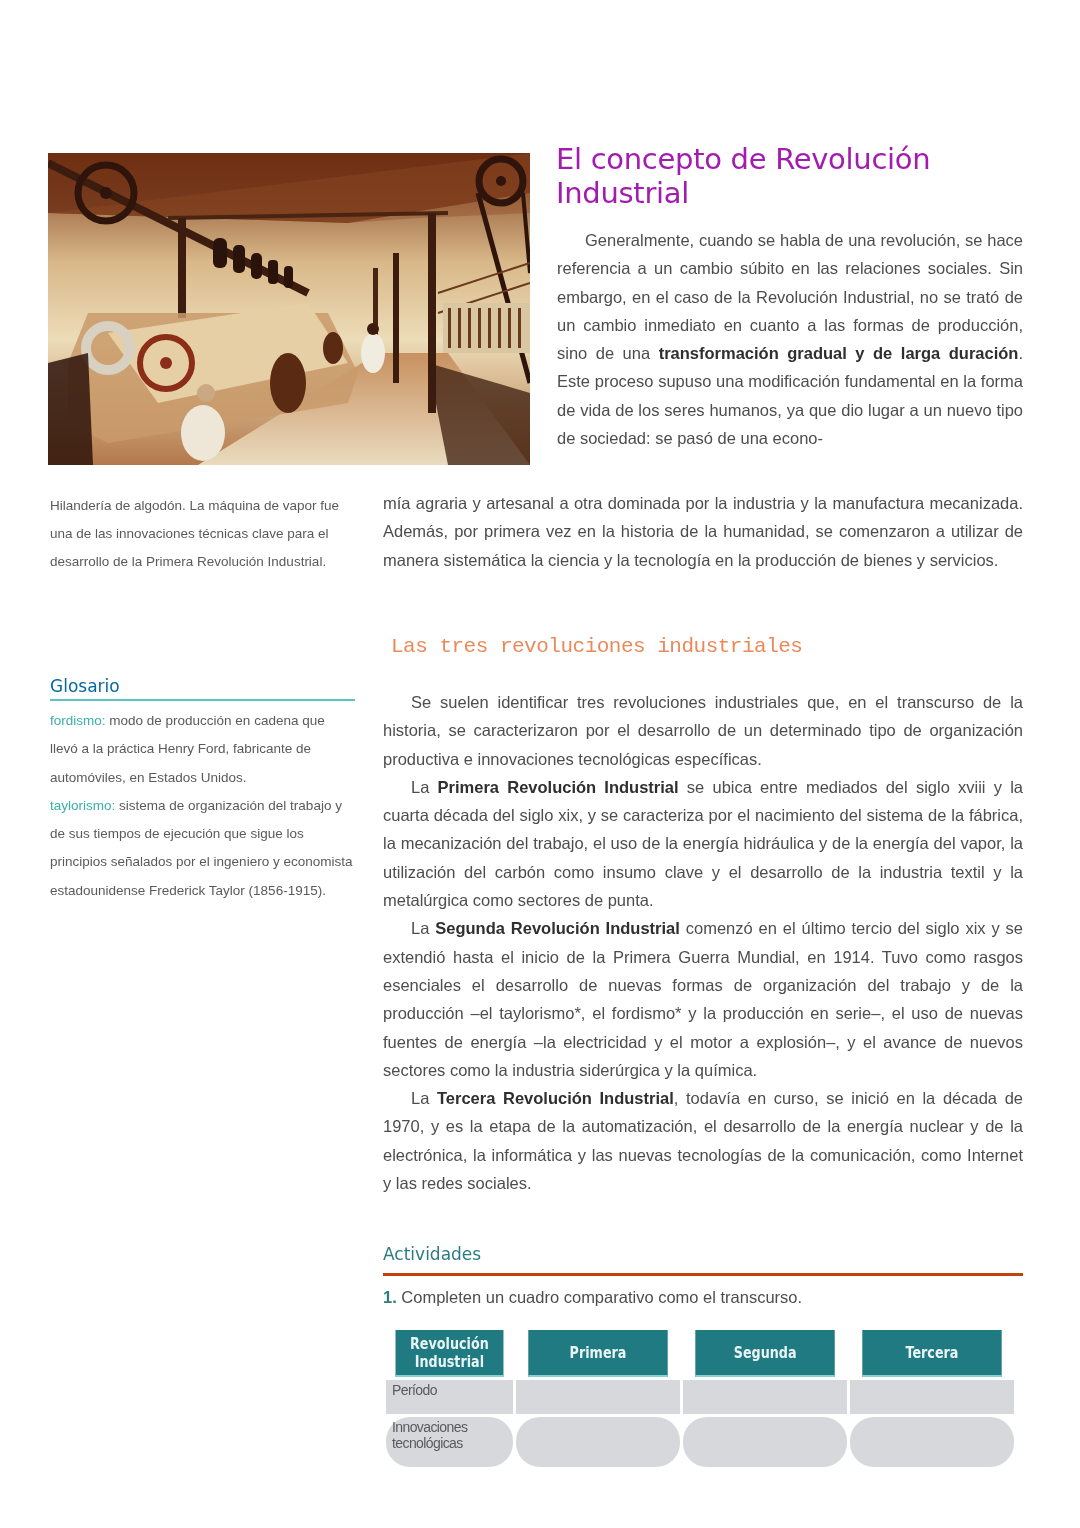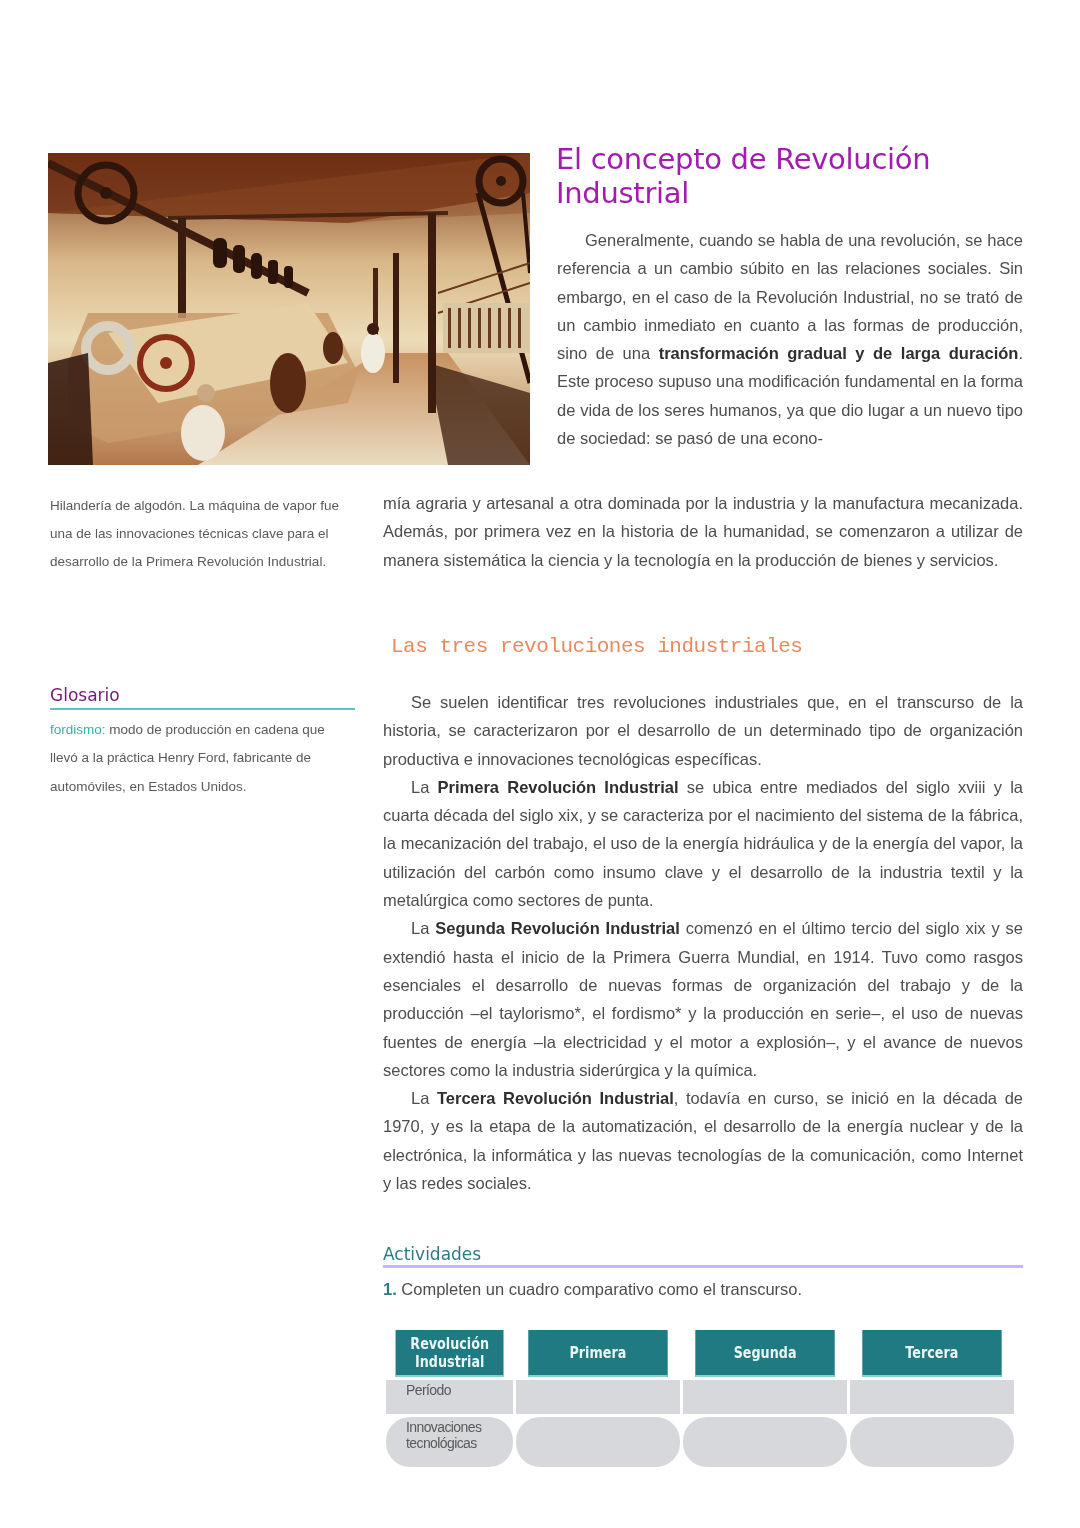--- a/index.html
+++ b/index.html
@@ -22,38 +22,38 @@
   b { color: #2f2f2f; }
 
   .subhead { position: absolute; left: 383px; top: 627px; font-family: Liberation Mono, monospace; font-size: 21px;
              color: #ea8a5a; margin: 8px; font-weight: normal; letter-spacing: -0.5px; }
 
   .body-text { position: absolute; left: 383px; top: 688px; width: 640px; font-size: 16.5px; line-height: 28.3px;
                text-align: justify; color: #4d4d4d; }
   .body-text p { margin: 0; text-indent: 28px; }
 
   .glossary { position: absolute; left: 50px; top: 676px; width: 305px; }
-  .glossary-title { font-family: "DejaVu Sans", sans-serif; font-size: 17px; color: #701a75; margin: 9px 0 6px 0;
+  .glossary-title { font-family: "DejaVu Sans", sans-serif; font-size: 17px; color: #0369a1; margin: 0 0 6px 0;
                     padding-bottom: 3px; border-bottom: 2px solid #5cc4c0; font-weight: normal; }
   .glossary-entry { font-size: 13.5px; line-height: 28.3px; color: #5a5a5a; margin: 0; }
   .term { color: #37b0ab; font-weight: normal; }
 
   .activities { position: absolute; left: 383px; top: 1244px; width: 640px; }
-  .act-title { font-family: "DejaVu Sans", sans-serif; font-size: 17px; color: #2c7c83; margin: 0; padding-bottom: 1px;
-               border-bottom: 3px solid #c4b5fd; font-weight: normal; }
+  .act-title { font-family: "DejaVu Sans", sans-serif; font-size: 17px; color: #2c7c83; margin: 0; padding-bottom: 9px;
+               border-bottom: 3px solid #c2410c; font-weight: normal; }
   .act-item { margin: 12px 0 0 0; font-size: 16.5px; color: #4d4d4d; }
   .act-num { color: #2c7c83; font-weight: bold; }
 
   .cmp-table { position: absolute; left: 386px; top: 1327px; width: 634px; border-collapse: separate; border-spacing: 3px 3px;
                margin-left: -3px; }
   .cmp-table th { background: #1f7a82; color: #eaf4f4; font-family: "DejaVu Sans", sans-serif; font-size: 15px;
                   font-weight: bold; height: 45px; text-align: center; line-height: 18px; padding: 0 4px;
                   transform: scaleX(0.85); }
   .cmp-table tr.hrow th { border-bottom: 2px solid #86d0d2; }
-  .cmp-table td { background: #d6d8dc; height: 30px; font-size: 14px; color: #5a5a5a; padding: 2px 20px; vertical-align: top;
+  .cmp-table td { background: #d6d8dc; height: 30px; font-size: 14px; color: #5a5a5a; padding: 2px 6px; vertical-align: top;
                   letter-spacing: -0.6px; }
   .cmp-table tr.r2 td { height: 46px; border-radius: 24px; }
   .c0 { width: 120px; } .c1, .c2 { width: 160px; } .c3 { width: 160px; }
 </style>
 </head>
 <body>
 
 <div class="figure">
   <svg viewBox="0 0 482 312" preserveAspectRatio="none">
     <defs>
@@ -134,20 +134,21 @@
 <div class="body-text">
   <p><span>Se suelen identificar tres revoluciones industriales que, en el transcurso de la historia, se caracterizaron por el desarrollo de un determinado tipo de organización productiva e innovaciones tecnológicas específicas.</span></p>
   <p><span>La </span><b>Primera Revolución Industrial</b><span> se ubica entre mediados del siglo xviii y la cuarta década del siglo xix, y se caracteriza por el nacimiento del sistema de la fábrica, la mecanización del trabajo, el uso de la energía hidráulica y de la energía del vapor, la utilización del carbón como insumo clave y el desarrollo de la industria textil y la metalúrgica como sectores de punta.</span></p>
   <p><span>La </span><b>Segunda Revolución Industrial</b><span> comenzó en el último tercio del siglo xix y se extendió hasta el inicio de la Primera Guerra Mundial, en 1914. Tuvo como rasgos esenciales el desarrollo de nuevas formas de organización del trabajo y de la producción –el taylorismo*, el fordismo* y la producción en serie–, el uso de nuevas fuentes de energía –la electricidad y el motor a explosión–, y el avance de nuevos sectores como la industria siderúrgica y la química.</span></p>
   <p><span>La </span><b>Tercera Revolución Industrial</b><span>, todavía en curso, se inició en la década de 1970, y es la etapa de la automatización, el desarrollo de la energía nuclear y de la electrónica, la informática y las nuevas tecnologías de la comunicación, como Internet y las redes sociales.</span></p>
 </div>
 
 <aside class="glossary">
   <h3 class="glossary-title">Glosario</h3>
   <p class="glossary-entry"><span class="term">fordismo:</span><span> modo de producción en cadena que llevó a la práctica Henry Ford, fabricante de automóviles, en Estados Unidos.</span></p>
+  <p class="glossary-entry"><span class="term">taylorismo:</span><span> sistema de organización del trabajo y de sus tiempos de ejecución que sigue los principios señalados por el ingeniero y economista estadounidense Frederick Taylor (1856-1915).</span></p>
 </aside>
 
 <section class="activities">
   <h3 class="act-title">Actividades</h3>
   <p class="act-item"><span class="act-num">1.</span><span> Completen un cuadro comparativo como el transcurso.</span></p>
 </section>
 
 <table class="cmp-table">
   <tbody>
       <tr class="hrow">

